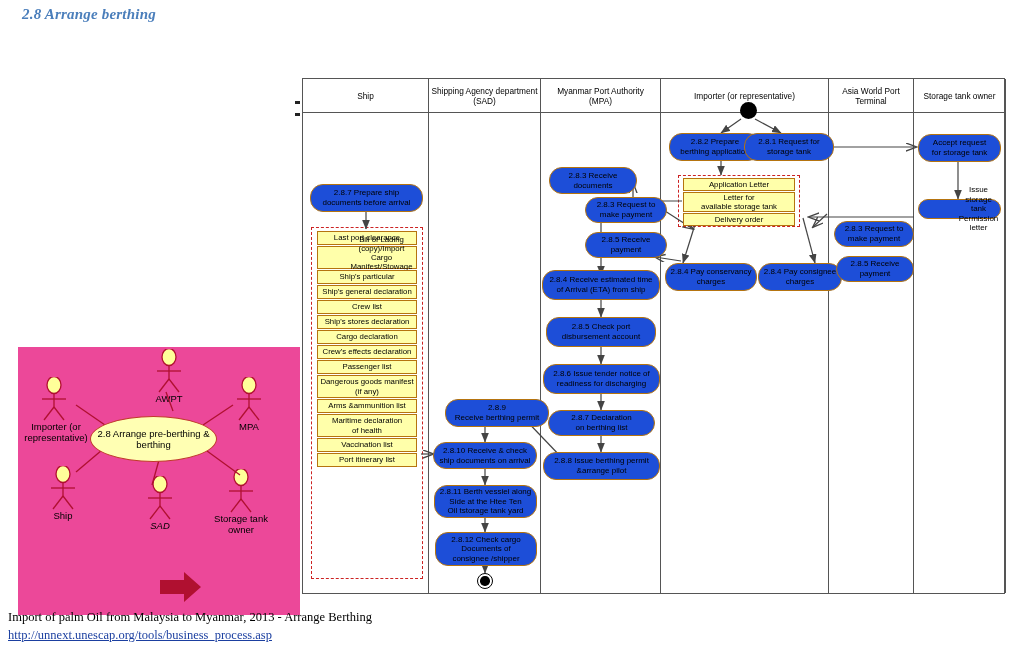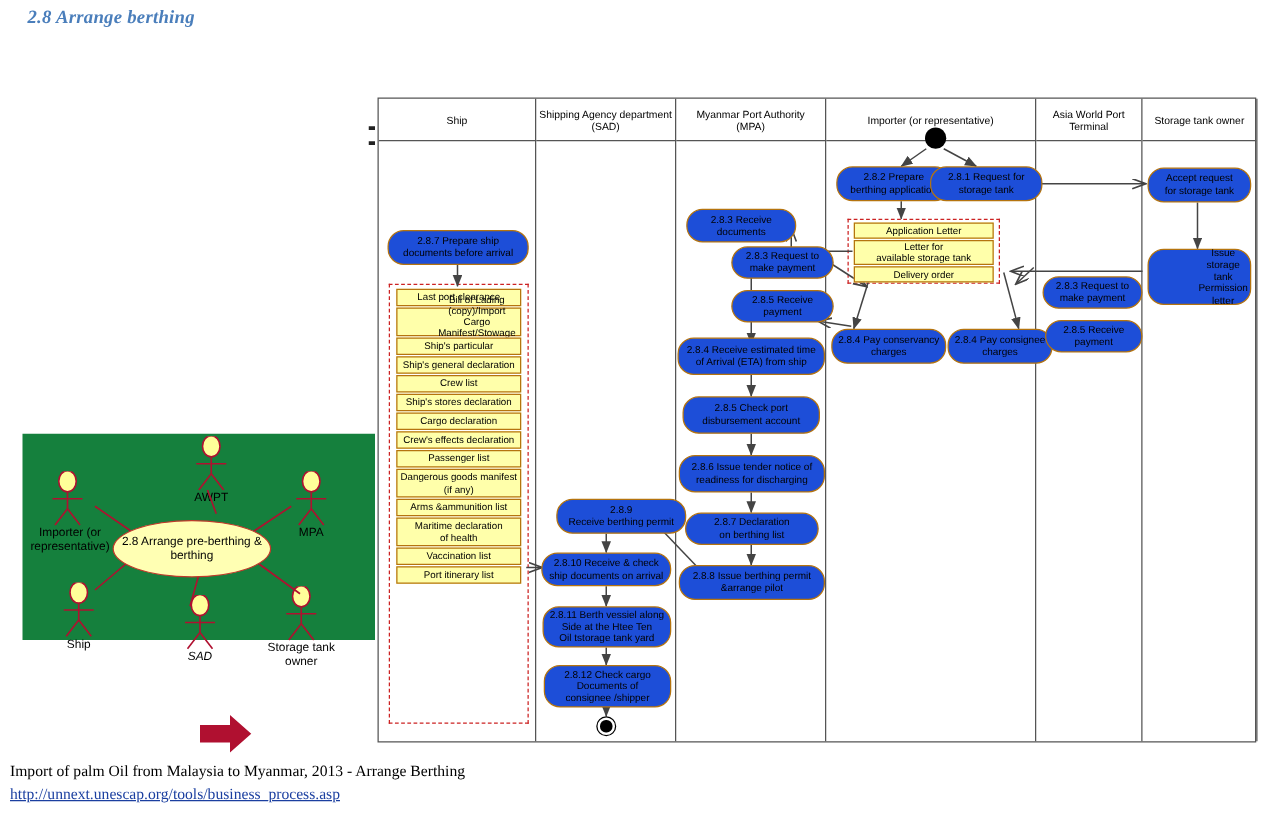--- a/index.html
+++ b/index.html
@@ -3,21 +3,21 @@
 <meta charset="utf-8">
 <style>
   html,body{margin:0;padding:0;background:#fff;}
   body{width:1010px;height:667px;position:relative;overflow:hidden;
        font-family:"Liberation Sans",sans-serif;color:#000;}
 
   #page-title{position:absolute;left:22px;top:6px;font-family:"Liberation Serif",serif;
       font-style:italic;font-weight:bold;font-size:15px;color:#4a7ebb;letter-spacing:.2px;}
 
   
-  #usecase{position:absolute;left:18px;top:347px;width:282px;height:165px;background:#15803d;}
+  #usecase{position:absolute;left:18px;top:347px;width:282px;height:268px;background:#ec4899;}
   .actor{position:absolute;width:46px;text-align:center;}
   .actor svg{display:block;margin:0 auto;}
   .actor .alabel{font-size:9.5px;line-height:11px;white-space:pre-line;color:#000;margin-top:0px;}
   #uc-ellipse{position:absolute;left:72px;top:69px;width:125px;height:44px;border-radius:50%;
       background:#ffffb3;border:1.3px solid #c0392b;display:flex;align-items:center;
       justify-content:center;text-align:center;font-size:9.5px;line-height:11px;z-index:3;}
   #uc-lines{position:absolute;left:0;top:0;width:282px;height:212px;z-index:1;}
   #red-arrow{position:absolute;left:160px;top:570px;}
 
   
@@ -297,15 +297,15 @@
   <div class="node" style="left:455px;top:184px;width:84px;height:28px;">2.8.4 Pay consignee
 charges</div>
 
   <div class="node" style="left:531px;top:142px;width:80px;height:26px;">2.8.3 Request to
 make payment</div>
   <div class="node" style="left:533px;top:177px;width:78px;height:26px;">2.8.5 Receive
 payment</div>
 
   <div class="node" style="left:615px;top:55px;width:83px;height:28px;">Accept request
 for storage tank</div>
-  <div class="node" style="left:615px;top:120px;width:83px;height:45px;padding-left:40px;">Issue storage tank
+  <div class="node" style="left:615px;top:120px;width:83px;height:20px;padding-left:40px;">Issue storage tank
 Permission letter</div>
 </div>
 
 </body></html>

